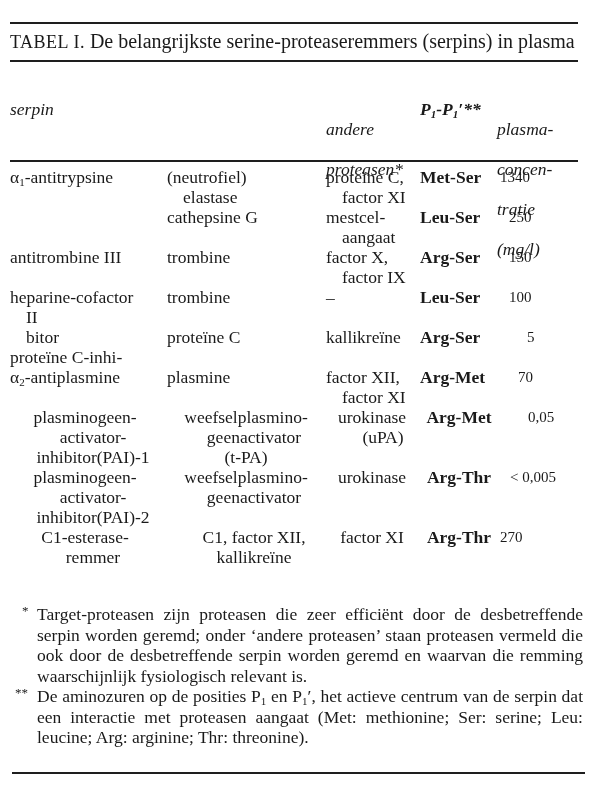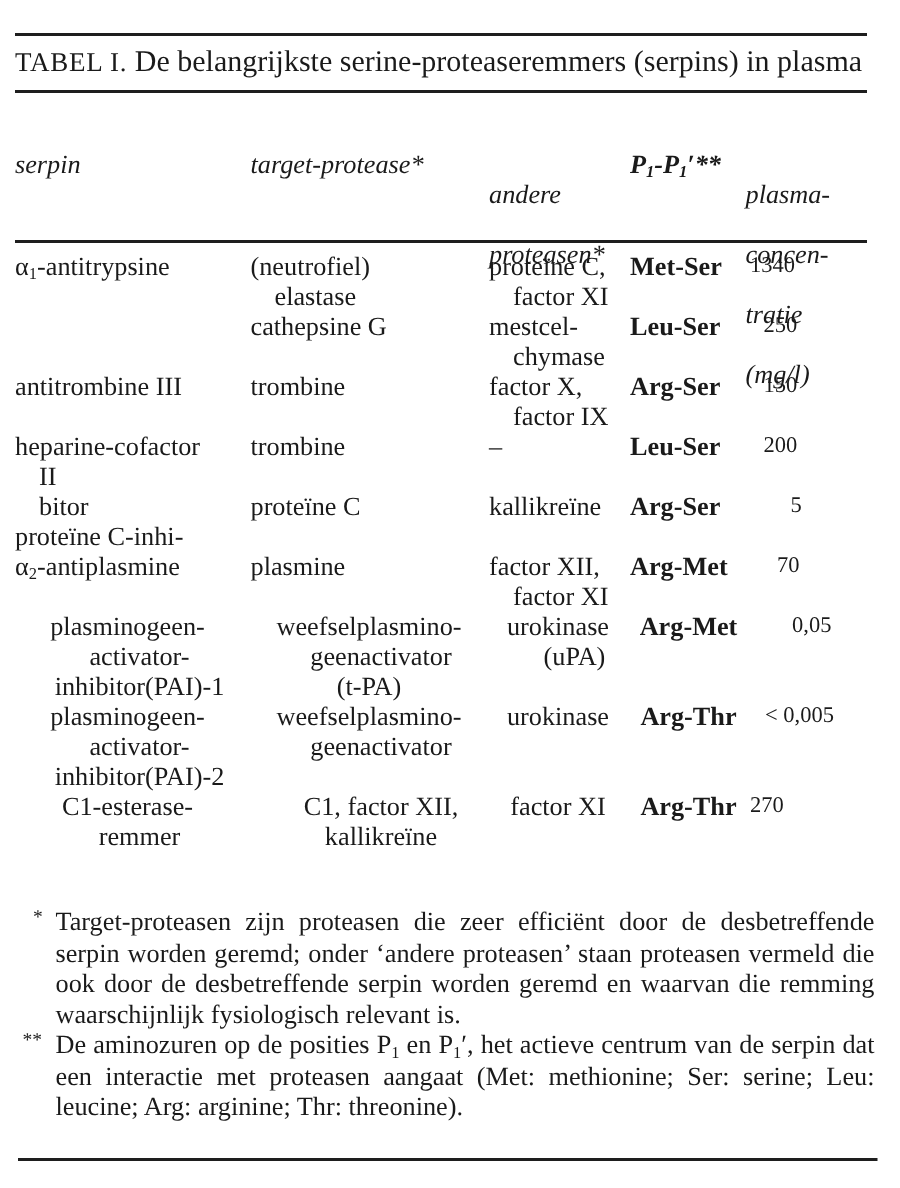--- a/index.html
+++ b/index.html
@@ -66,21 +66,20 @@
 
 <div class="caption">
   <span class="label">TABEL I.</span>
   <span>De belangrijkste serine-proteaseremmers (serpins) in plasma</span>
 </div>
 
 <div class="rule" id="rule-title"></div>
 
 <div class="thead">
   <div class="th c1">serpin</div>
-  <div class="th c2">target-protease*</div>
   <div class="th c3">
     <span class="line">andere</span>
     <span class="line">proteasen*</span>
   </div>
   <div class="th c4"><span>P</span><sub>1</sub><span>-P</span><sub>1</sub><span>′**</span></div>
   <div class="th c5">
     <span class="line">plasma-</span>
     <span class="line">concen-</span>
     <span class="line">tratie</span>
     <span class="line">(mg/l)</span>
@@ -106,21 +105,21 @@
     <div class="cell c4">Met-Ser</div>
     <div class="num" style="left:500px">1340</div>
   </div>
 
   <div class="row l2">
     <div class="cell c2">
       <span class="line">cathepsine G</span>
     </div>
     <div class="cell c3">
       <span class="line">mestcel-</span>
-      <span class="line ind">chymase</span>
+      <span class="line ind">aangaat</span>
     </div>
     <div class="cell c4">Leu-Ser</div>
     <div class="num" style="left:509px">250</div>
   </div>
 
   <div class="row l2">
     <div class="cell c1">
       <span class="line">antitrombine III</span>
     </div>
     <div class="cell c2">
@@ -139,21 +138,21 @@
       <span class="line">heparine-cofactor</span>
       <span class="line ind">II</span>
     </div>
     <div class="cell c2">
       <span class="line">trombine</span>
     </div>
     <div class="cell c3">
       <span class="line">–</span>
     </div>
     <div class="cell c4">Leu-Ser</div>
-    <div class="num" style="left:509px">200</div>
+    <div class="num" style="left:509px">100</div>
   </div>
 
   <div class="row l2">
     <div class="cell c1">
       <span class="line ind">bitor</span>
       <span class="line">proteïne C-inhi-</span>
     </div>
     <div class="cell c2">
       <span class="line">proteïne C</span>
     </div>

